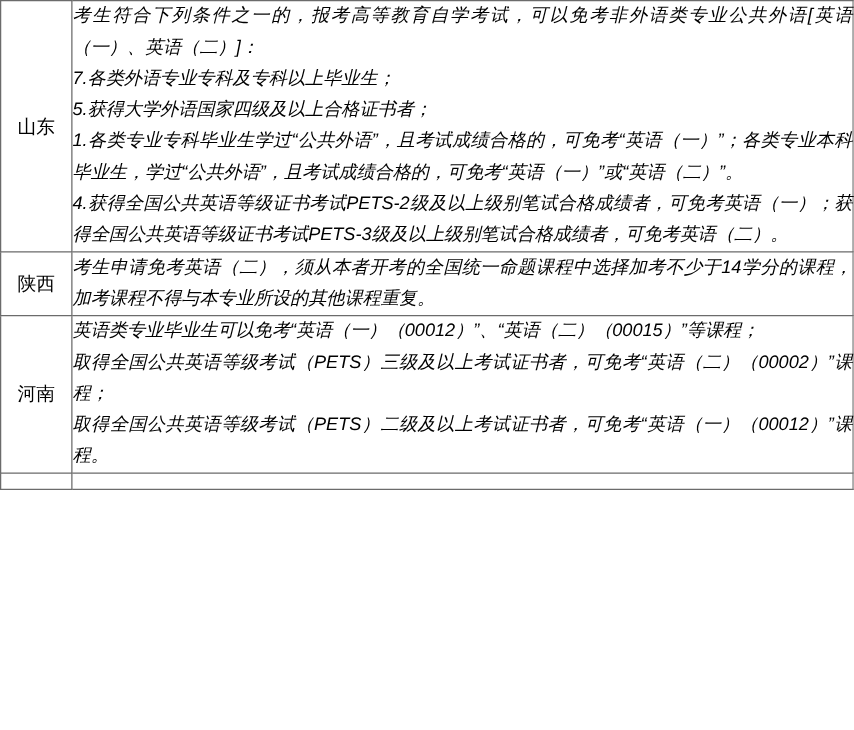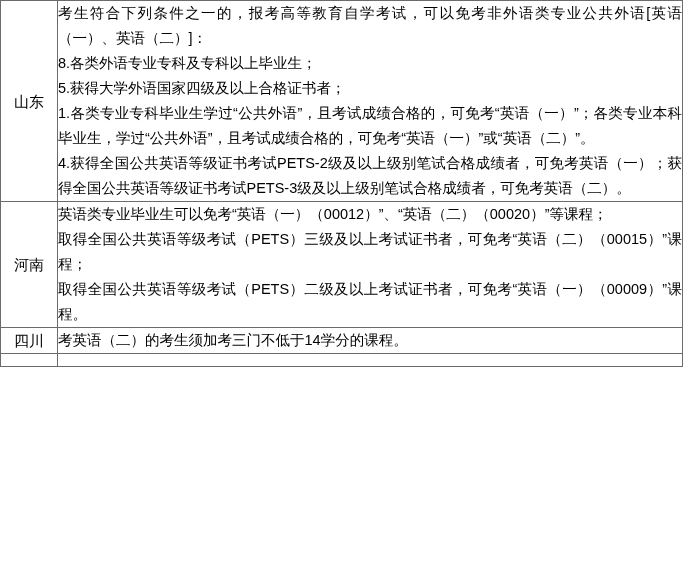--- a/index.html
+++ b/index.html
@@ -35,20 +35,21 @@
   }
   td.region-cell .region-label {
     display: inline-block;
     letter-spacing: 0px;
   }
   td.content-cell {
     padding: 8px 10px 8px 10px;
     font-size: 14.5px;
     line-height: 25px;
     text-align: justify;
+    font-style: italic;
   }
   .para {
     margin: 0;
     text-indent: 0;
   }
   .content-cell .para + .para {
     margin-top: 0;
   }
   .cell-pad-left {
     padding-left: 14px;
@@ -63,47 +64,47 @@
 
 <table class="policy-table">
   <tbody>
 
     <tr>
       <td class="region-cell">
         <span class="region-label">山东</span>
       </td>
       <td class="content-cell">
         <p class="para">考生符合下列条件之一的，报考高等教育自学考试，可以免考非外语类专业公共外语[英语（一）、英语（二）]：</p>
-        <p class="para">8.各类外语专业专科及专科以上毕业生；</p>
+        <p class="para">7.各类外语专业专科及专科以上毕业生；</p>
         <p class="para">5.获得大学外语国家四级及以上合格证书者；</p>
         <p class="para">1.各类专业专科毕业生学过“公共外语”，且考试成绩合格的，可免考“英语（一）”；各类专业本科毕业生，学过“公共外语”，且考试成绩合格的，可免考“英语（一）”或“英语（二）”。</p>
         <p class="para">4.获得全国公共英语等级证书考试PETS-2级及以上级别笔试合格成绩者，可免考英语（一）；获得全国公共英语等级证书考试PETS-3级及以上级别笔试合格成绩者，可免考英语（二）。</p>
       </td>
     </tr>
 
+    <tr>
+      <td class="region-cell">
+        <span class="region-label">陕西</span>
+      </td>
+      <td class="content-cell cell-pad-left">
+        <p class="para">考生申请免考英语（二），须从本者开考的全国统一命题课程中选择加考不少于14学分的课程，加考课程不得与本专业所设的其他课程重复。</p>
+      </td>
+    </tr>
 
     <tr>
       <td class="region-cell">
         <span class="region-label">河南</span>
       </td>
       <td class="content-cell">
-        <p class="para">英语类专业毕业生可以免考“英语（一）（00012）”、“英语（二）（00020）”等课程；</p>
-        <p class="para">取得全国公共英语等级考试（PETS）三级及以上考试证书者，可免考“英语（二）（00015）”课程；</p>
-        <p class="para">取得全国公共英语等级考试（PETS）二级及以上考试证书者，可免考“英语（一）（00009）”课程。</p>
+        <p class="para">英语类专业毕业生可以免考“英语（一）（00012）”、“英语（二）（00015）”等课程；</p>
+        <p class="para">取得全国公共英语等级考试（PETS）三级及以上考试证书者，可免考“英语（二）（00002）”课程；</p>
+        <p class="para">取得全国公共英语等级考试（PETS）二级及以上考试证书者，可免考“英语（一）（00012）”课程。</p>
       </td>
     </tr>
 
-    <tr>
-      <td class="region-cell">
-        <span class="region-label">四川</span>
-      </td>
-      <td class="content-cell cell-pad-left">
-        <p class="para">考英语（二）的考生须加考三门不低于14学分的课程。</p>
-      </td>
-    </tr>
 
     <tr class="partial-row">
       <td class="region-cell"></td>
       <td class="content-cell"></td>
     </tr>
 
   </tbody>
 </table>
 
 </body></html>

